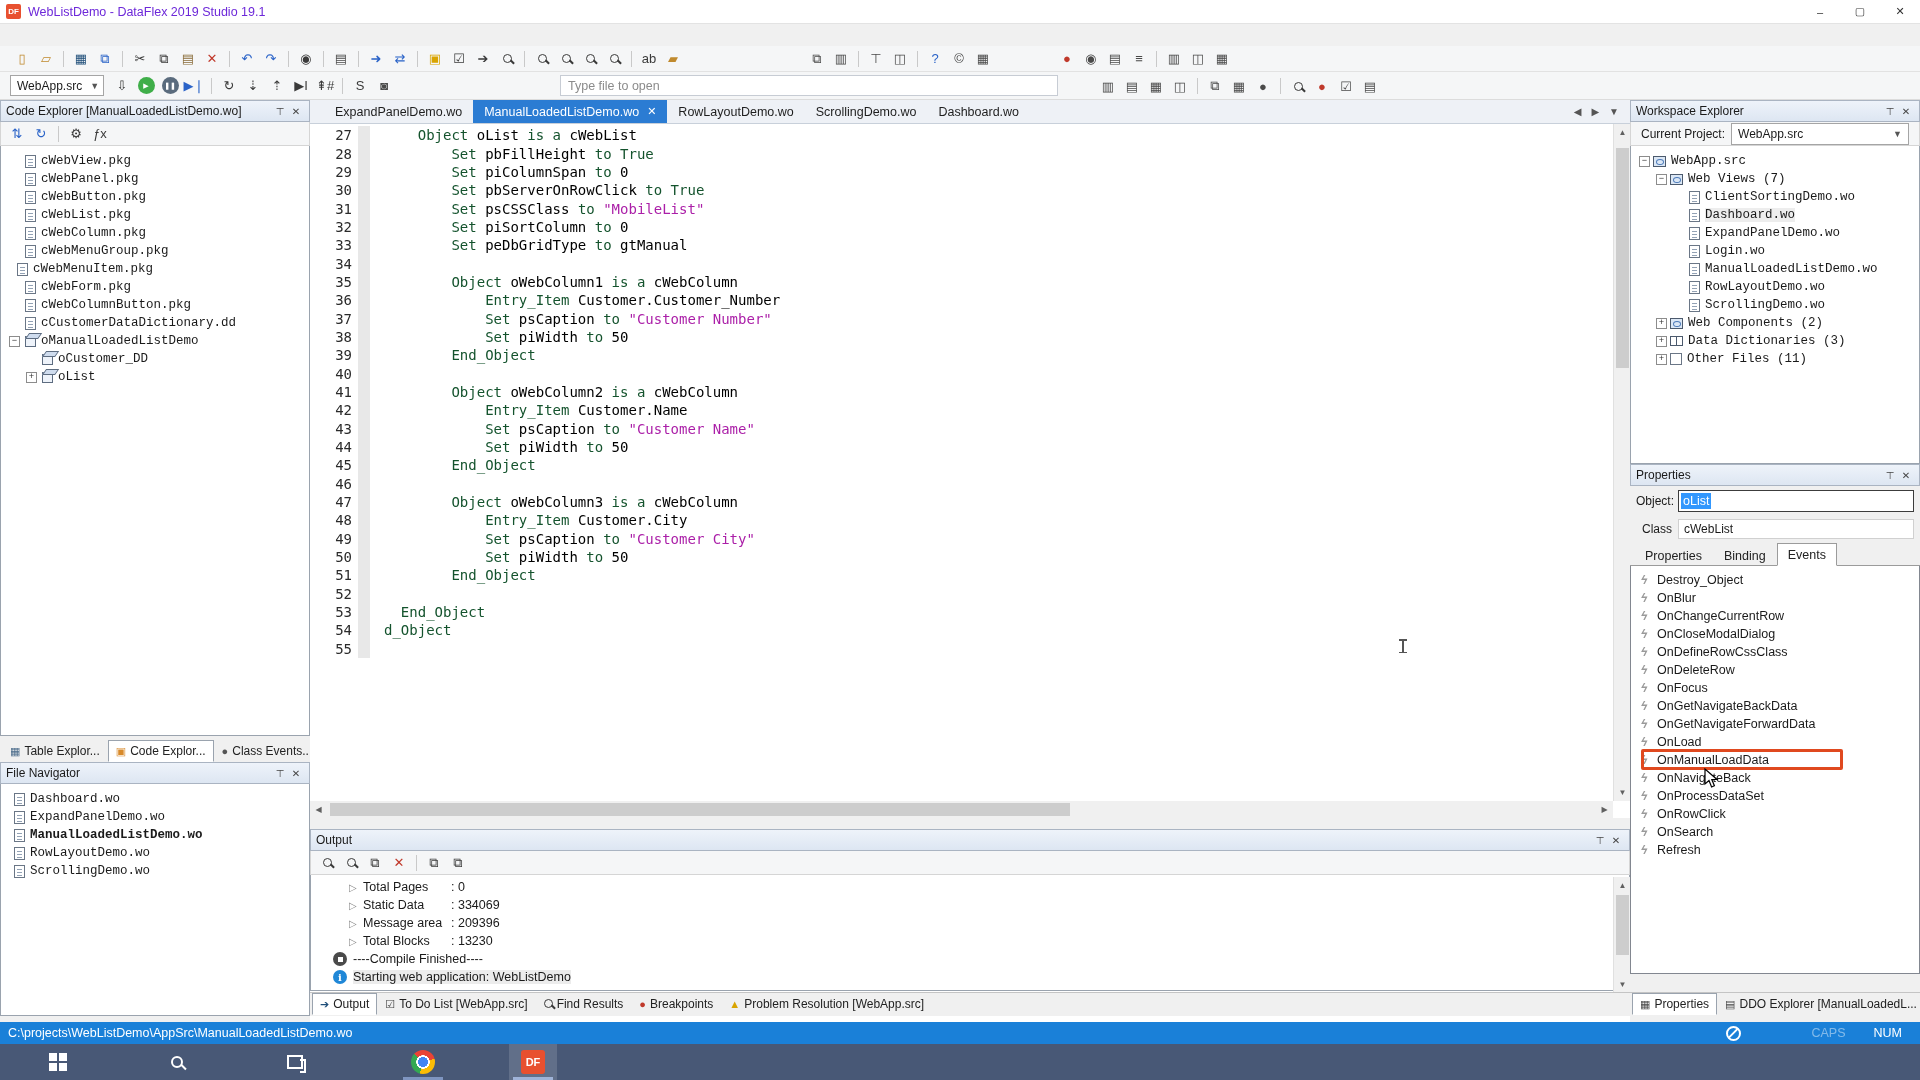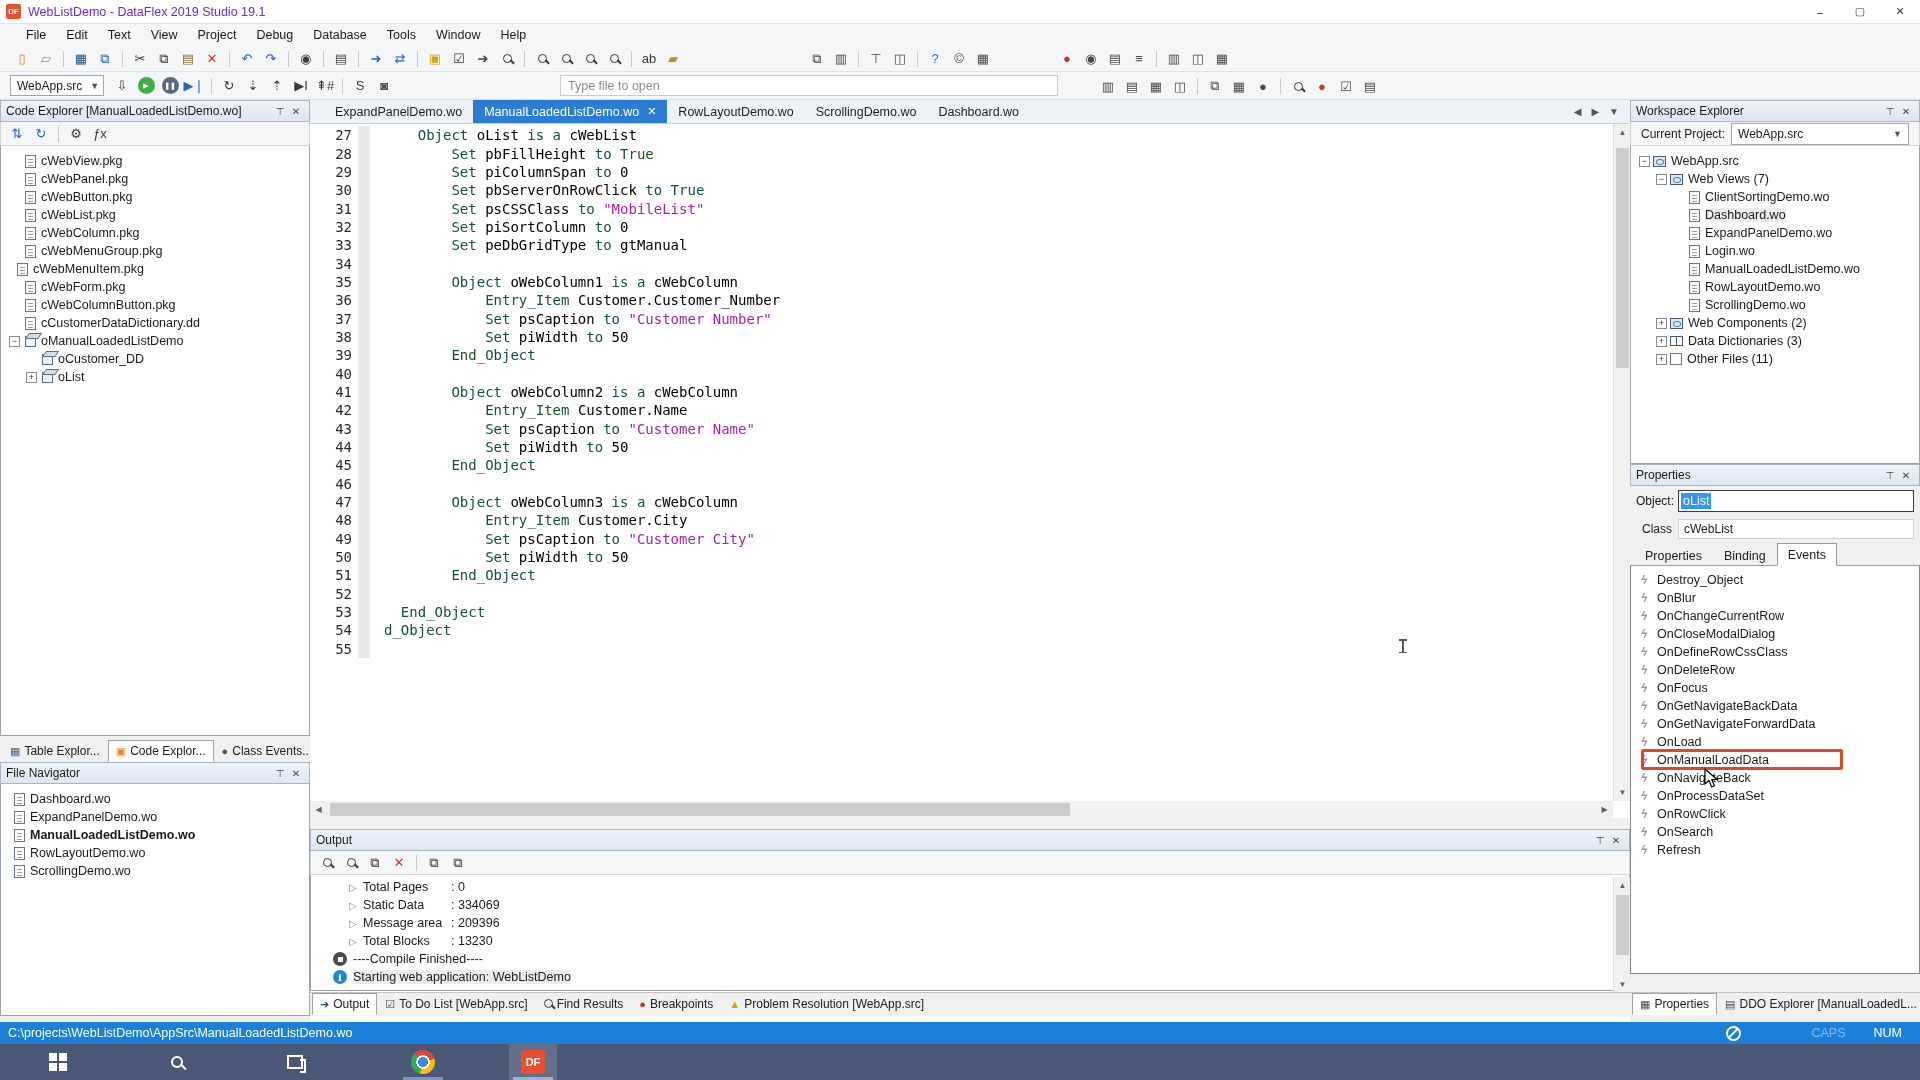--- a/index.html
+++ b/index.html
@@ -32,21 +32,21 @@
   
   .panel-header { height:22px; background:linear-gradient(#eef3fa,#dde6f2); border:1px solid #aab4c2; display:flex; align-items:center; padding:0 5px; font-size:12px; color:#1a1a1a; }
   .ph-title { flex:1; white-space:nowrap; overflow:hidden; }
   .ph-btn { width:16px; text-align:center; color:#444; font-size:10px; }
   .pin-glyph { font-size:10px; }
 
   
   .left-col { position:absolute; left:0; top:100px; width:310px; height:922px; background:#f0f0f0; }
   .ce-toolbar { height:24px; background:#f5f6f7; border:1px solid #d5d5d5; border-top:none; display:flex; align-items:center; padding-left:4px; }
   .ce-tree { height:590px; background:#fff; border:1px solid #9aa3ae; border-top:none; overflow:hidden; padding-top:6px; }
-  .tree-row { height:18px; display:flex; align-items:center; white-space:nowrap; }
+  .tree-row { height:18px; display:flex; align-items:center; white-space:nowrap;font-family:Liberation Mono, monospace; }
   .tree-label { margin-left:5px; font-size:12.5px; }
   .tree-label.bold { font-weight:bold; }
   .tree-label.hl { background:#ededed; }
   .expander { width:11px; height:11px; border:1px solid #8c8c8c; background:#fff; font-size:9px; line-height:9px; text-align:center; color:#333; flex:none; }
   .exp-space { width:11px; flex:none; }
   .icon-doc { width:11px; height:13px; border:1px solid #6a7686; background:linear-gradient(#fff 0 0) padding-box, #fff; position:relative; flex:none; margin-left:5px; }
   .icon-doc::after { content:''; position:absolute; left:2px; right:2px; top:3px; height:7px;
       background:repeating-linear-gradient(#93a2b5 0 1px, transparent 1px 3px); }
   .icon-cube { width:11px; height:11px; border:1px solid #5d6c80; background:#eef3fa; position:relative; flex:none; margin-left:5px; }
   .icon-cube::before { content:''; position:absolute; left:-1px; top:-4px; width:11px; height:4px; background:#cfdcee; border:1px solid #5d6c80; transform:skewX(-35deg); transform-origin:bottom left; }
@@ -156,32 +156,20 @@
   <div class="titlebar">
     <div class="app-ico">DF</div>
     <div class="title-text">WebListDemo - DataFlex 2019 Studio 19.1</div>
     <div class="win-ctrls">
       <div class="win-btn">–</div>
       <div class="win-btn">▢</div>
       <div class="win-btn">✕</div>
     </div>
   </div>
 
-  <div class="menubar" id="menubar">
-      <div class="menu-item">File</div>
-      <div class="menu-item">Edit</div>
-      <div class="menu-item">Text</div>
-      <div class="menu-item">View</div>
-      <div class="menu-item">Project</div>
-      <div class="menu-item">Debug</div>
-      <div class="menu-item">Database</div>
-      <div class="menu-item">Tools</div>
-      <div class="menu-item">Window</div>
-      <div class="menu-item">Help</div>
-    </div>
 
   <div class="toolbar1" id="toolbar1">
       <span class="tb-btn" style="color: rgb(192, 138, 46);">▯</span>
       <span class="tb-btn" style="color: rgb(192, 138, 46);">▱</span>
       <span class="tb-sep"></span>
       <span class="tb-btn" style="color: rgb(31, 78, 121);">▦</span>
       <span class="tb-btn" style="color: rgb(42, 99, 200);">⧉</span>
       <span class="tb-sep"></span>
       <span class="tb-btn" style="color: rgb(58, 58, 58);">✂</span>
       <span class="tb-btn" style="color: rgb(58, 58, 58);">⧉</span>

